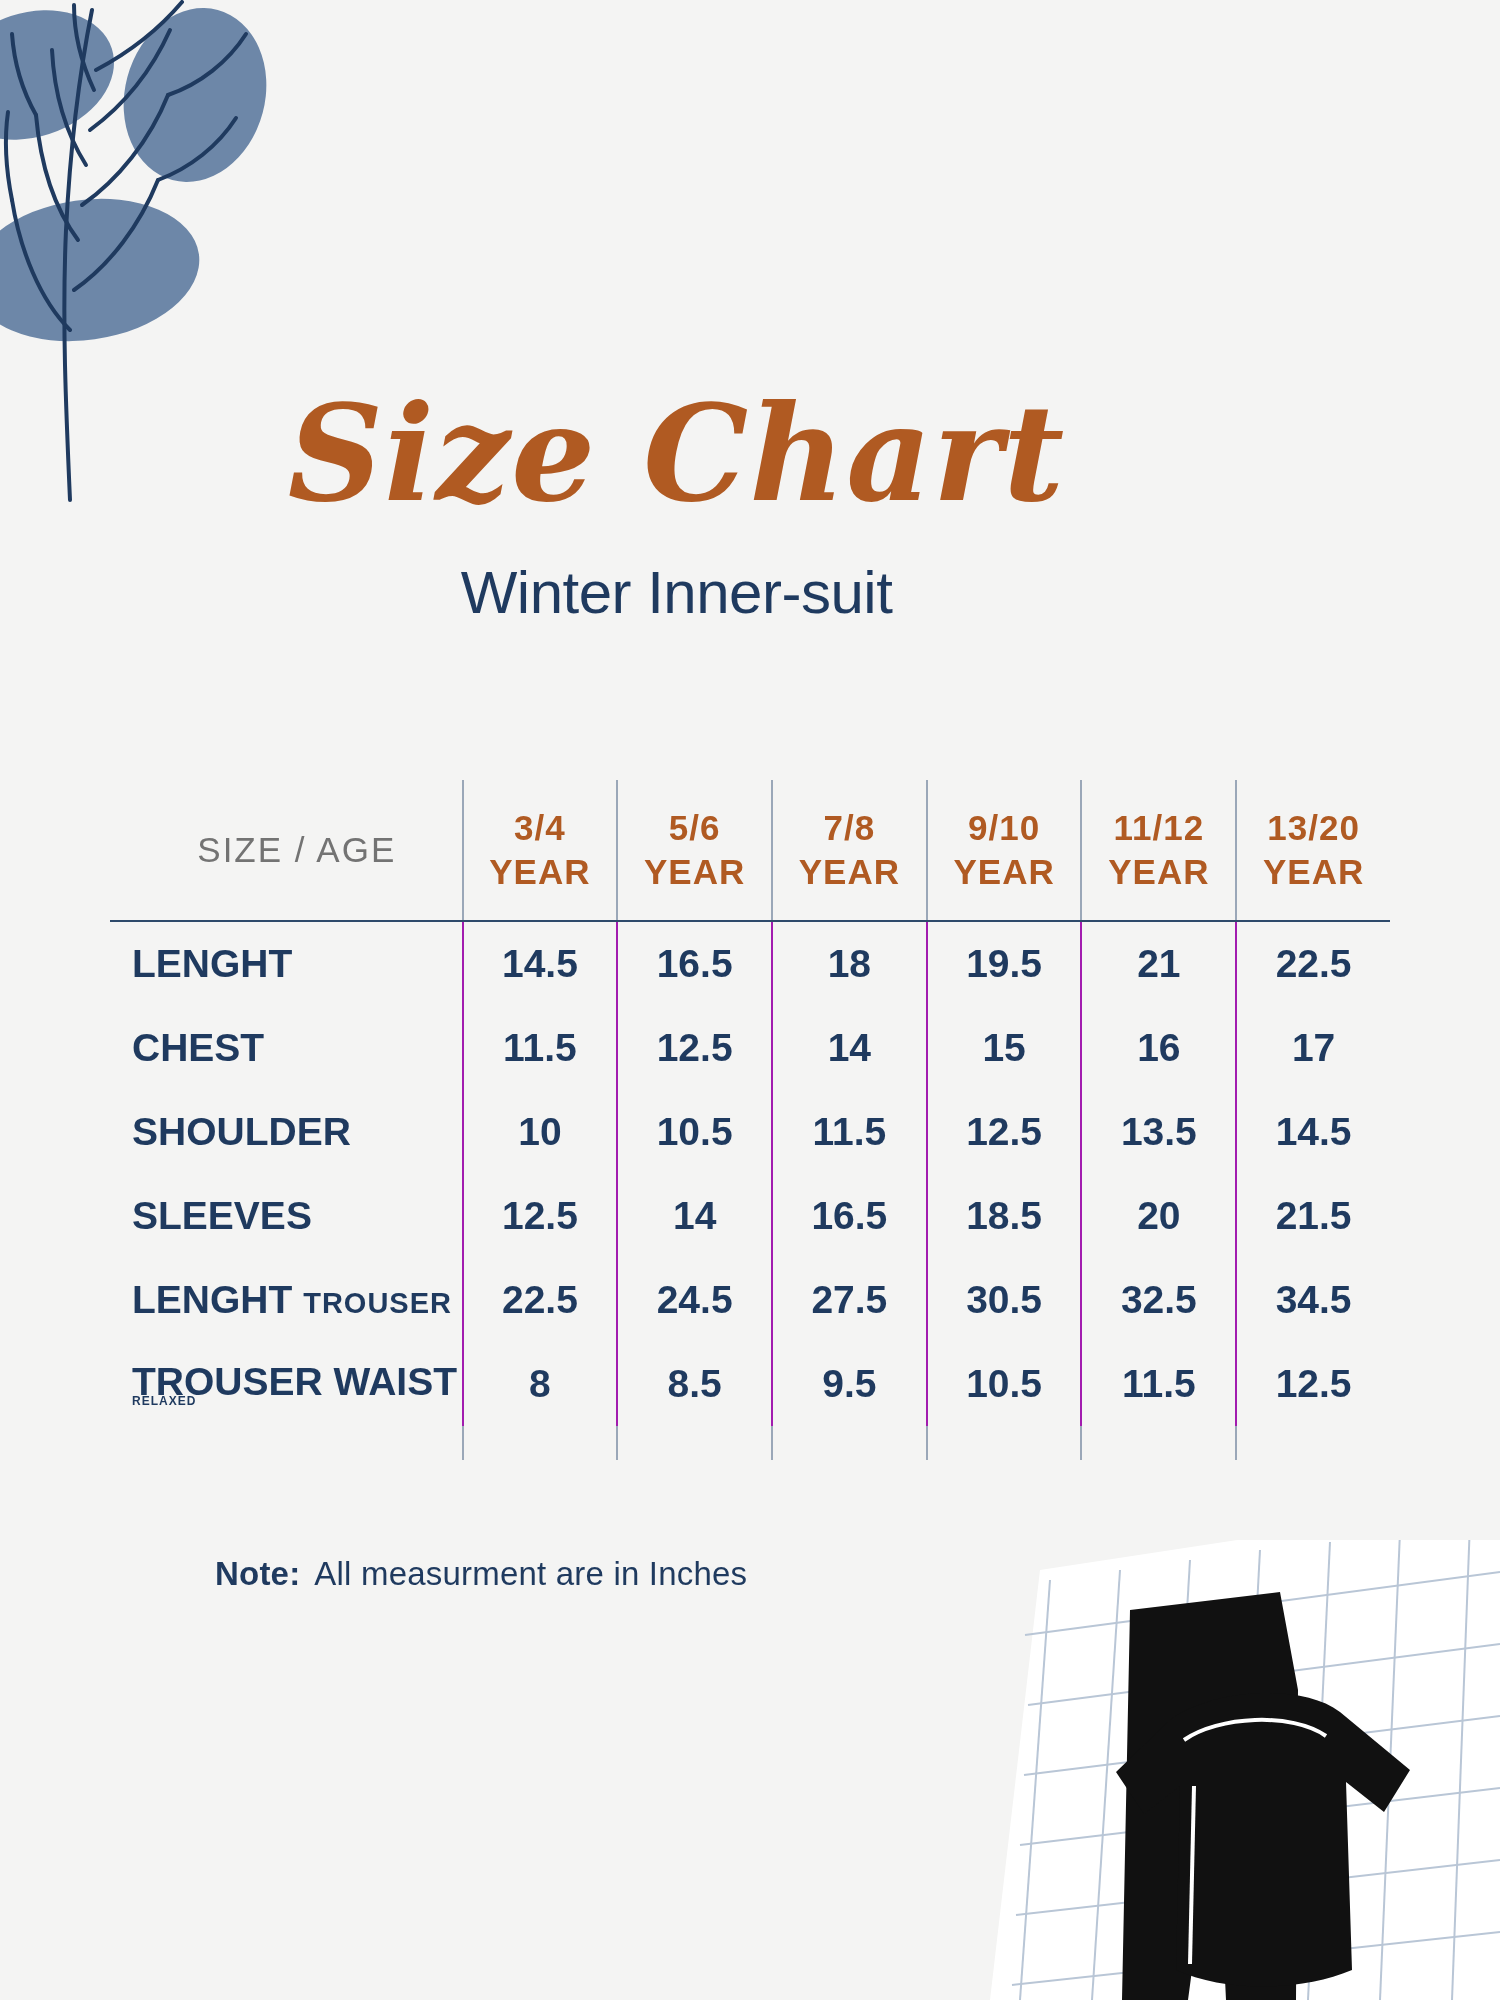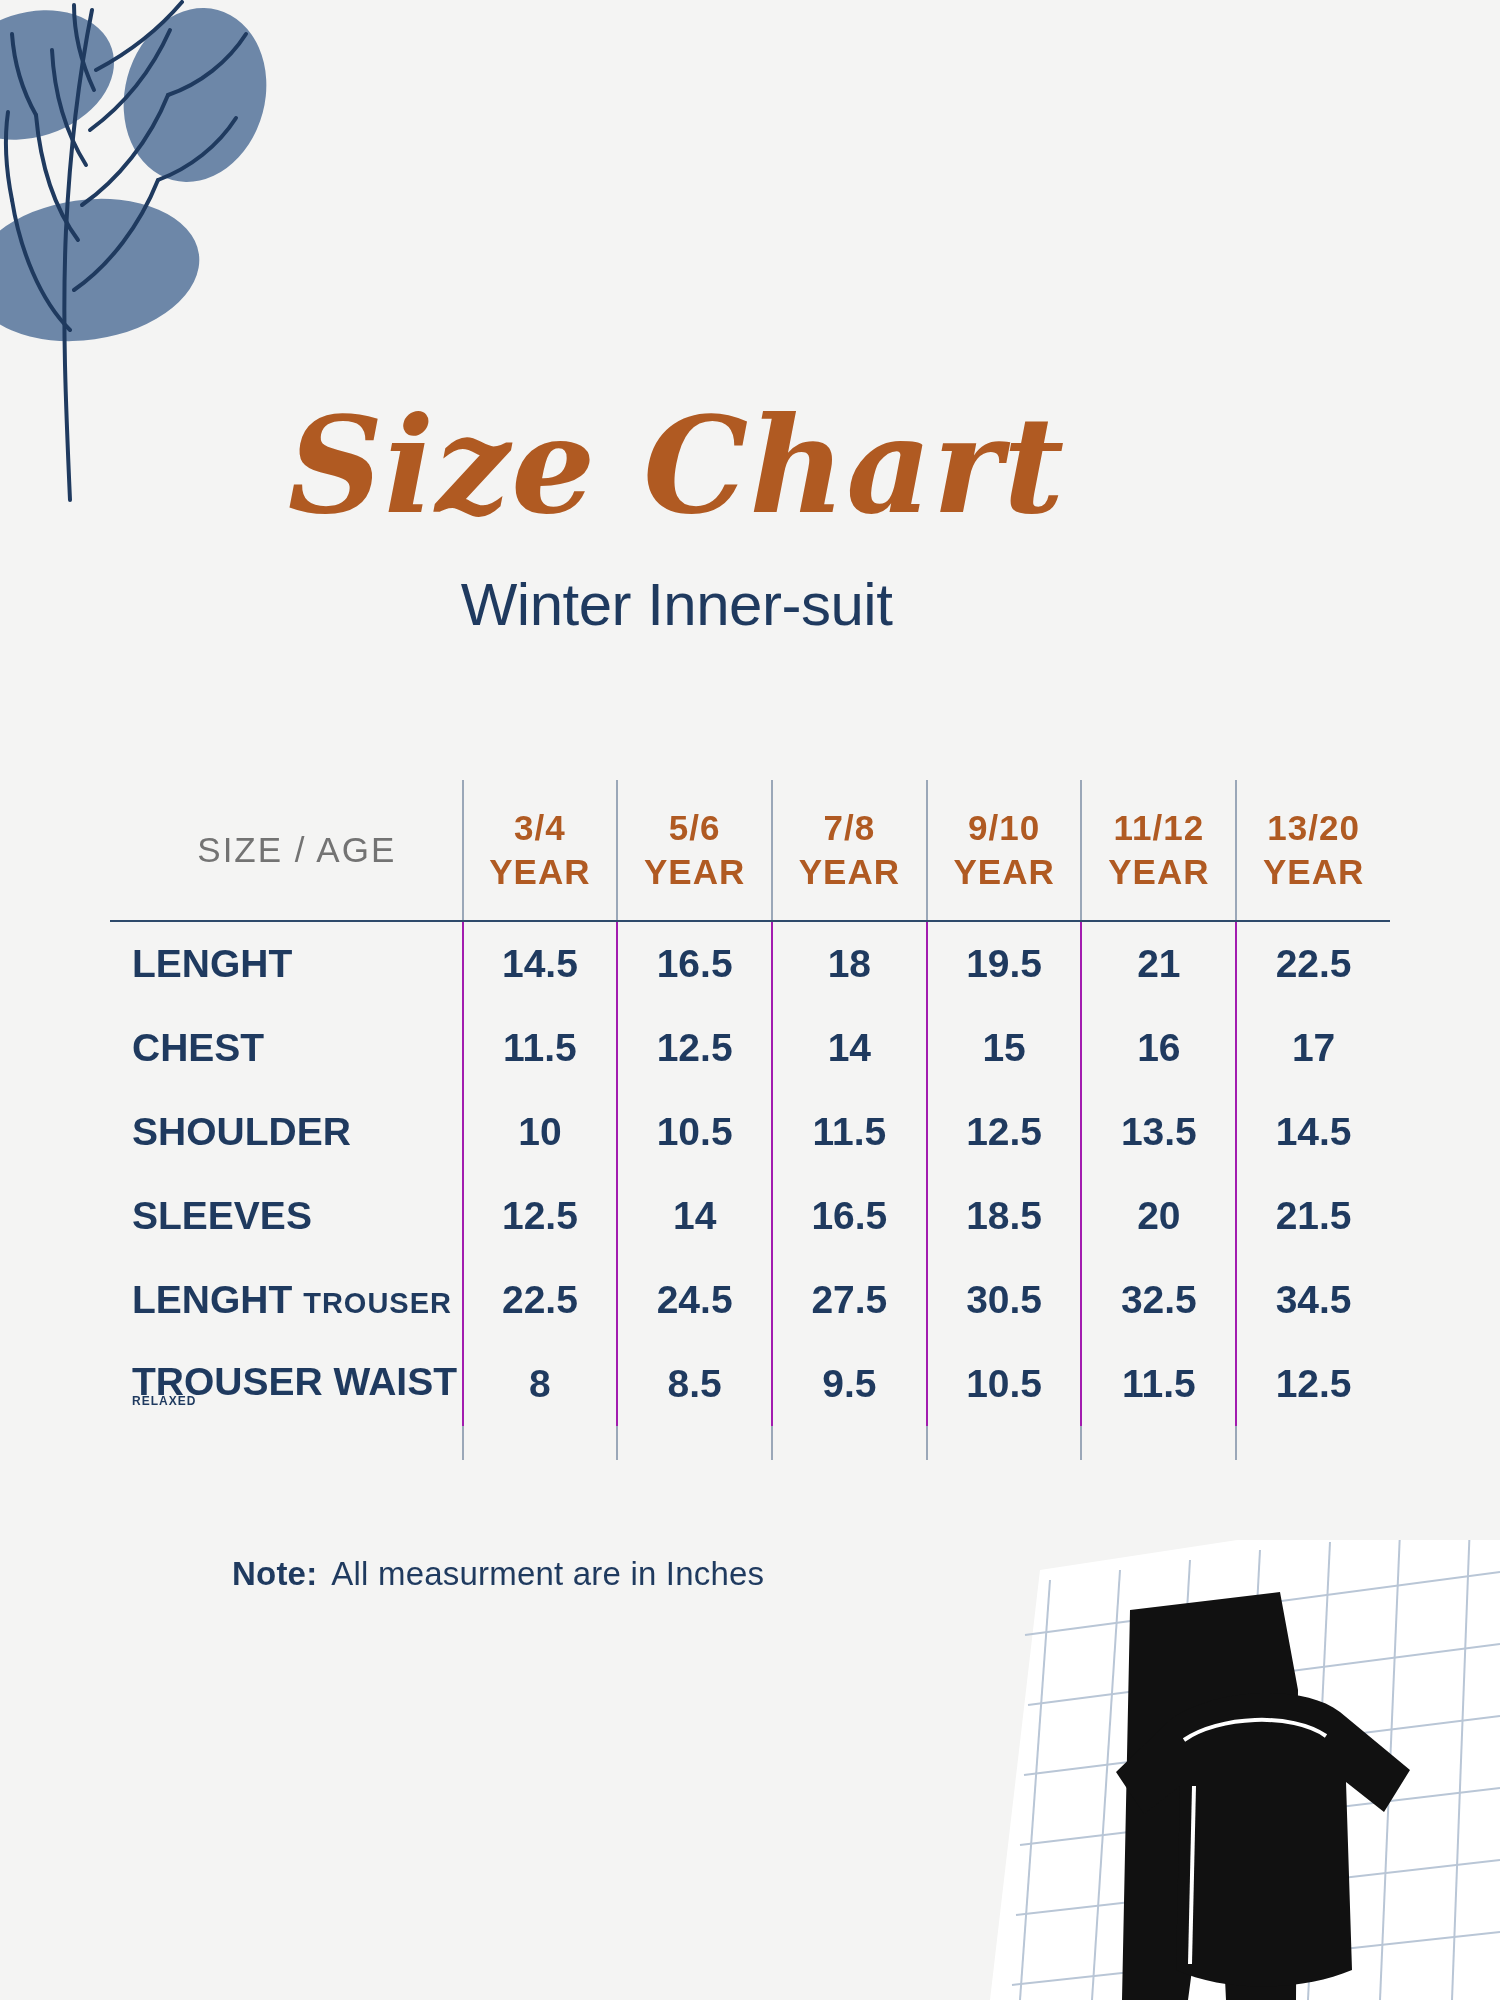--- a/index.html
+++ b/index.html
@@ -21,21 +21,21 @@
     left: 0;
     top: 0;
     width: 380px;
     height: 520px;
     pointer-events: none;
   }
 
   
   #title-block {
     position: absolute;
-    top: 400px;
+    top: 388px;
     left: 0;
     width: 1353px;
     text-align: center;
   }
   #main-title {
     font-family: "DejaVu Serif", serif;
     font-style: italic;
     font-weight: bold;
     font-size: 132px;
     line-height: 1.0;
@@ -122,21 +122,21 @@
     height: 34px;
     border-left: 2px solid #9aa7b8;
   }
   .tail-row td.row-label {
     border-left: none;
   }
 
   
   #note {
     position: absolute;
-    left: 232px;
+    left: 215px;
     top: 1555px;
     font-size: 33px;
     color: #1f3a5f;
     letter-spacing: 0.2px;
   }
   #note b { font-weight: bold; }
   #note span.note-text { margin-left: 14px; }
 
   
   #product-photo {

